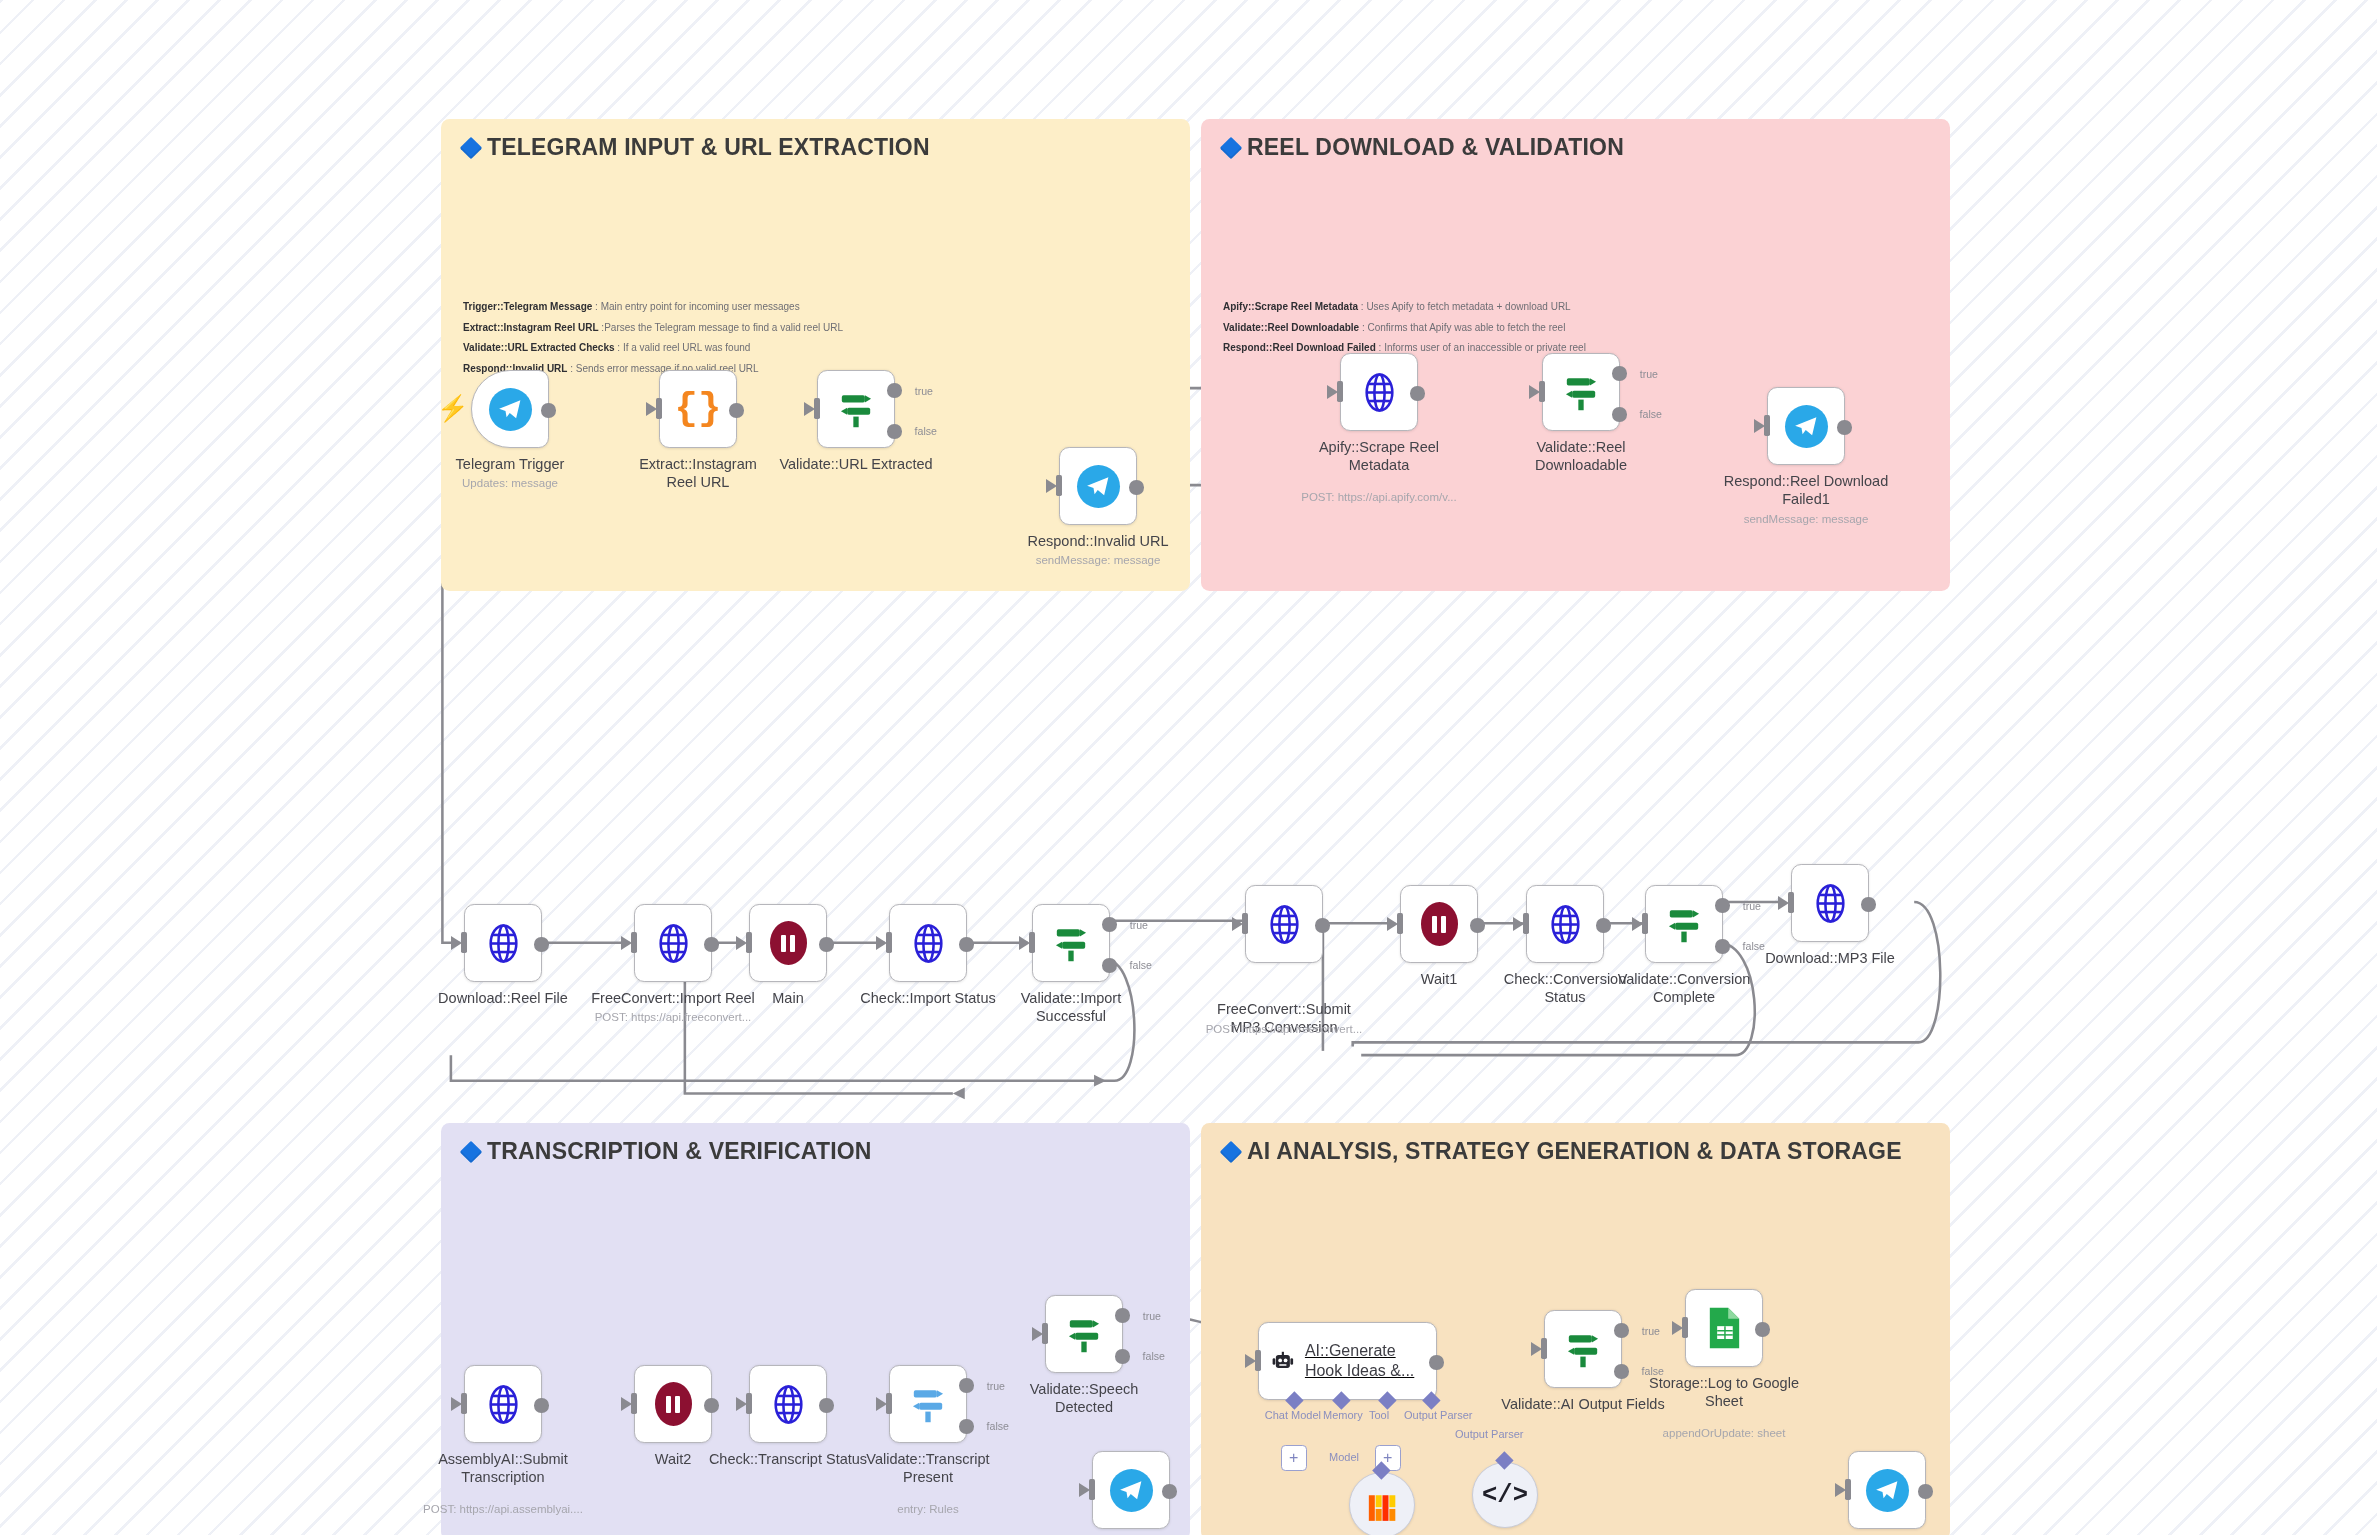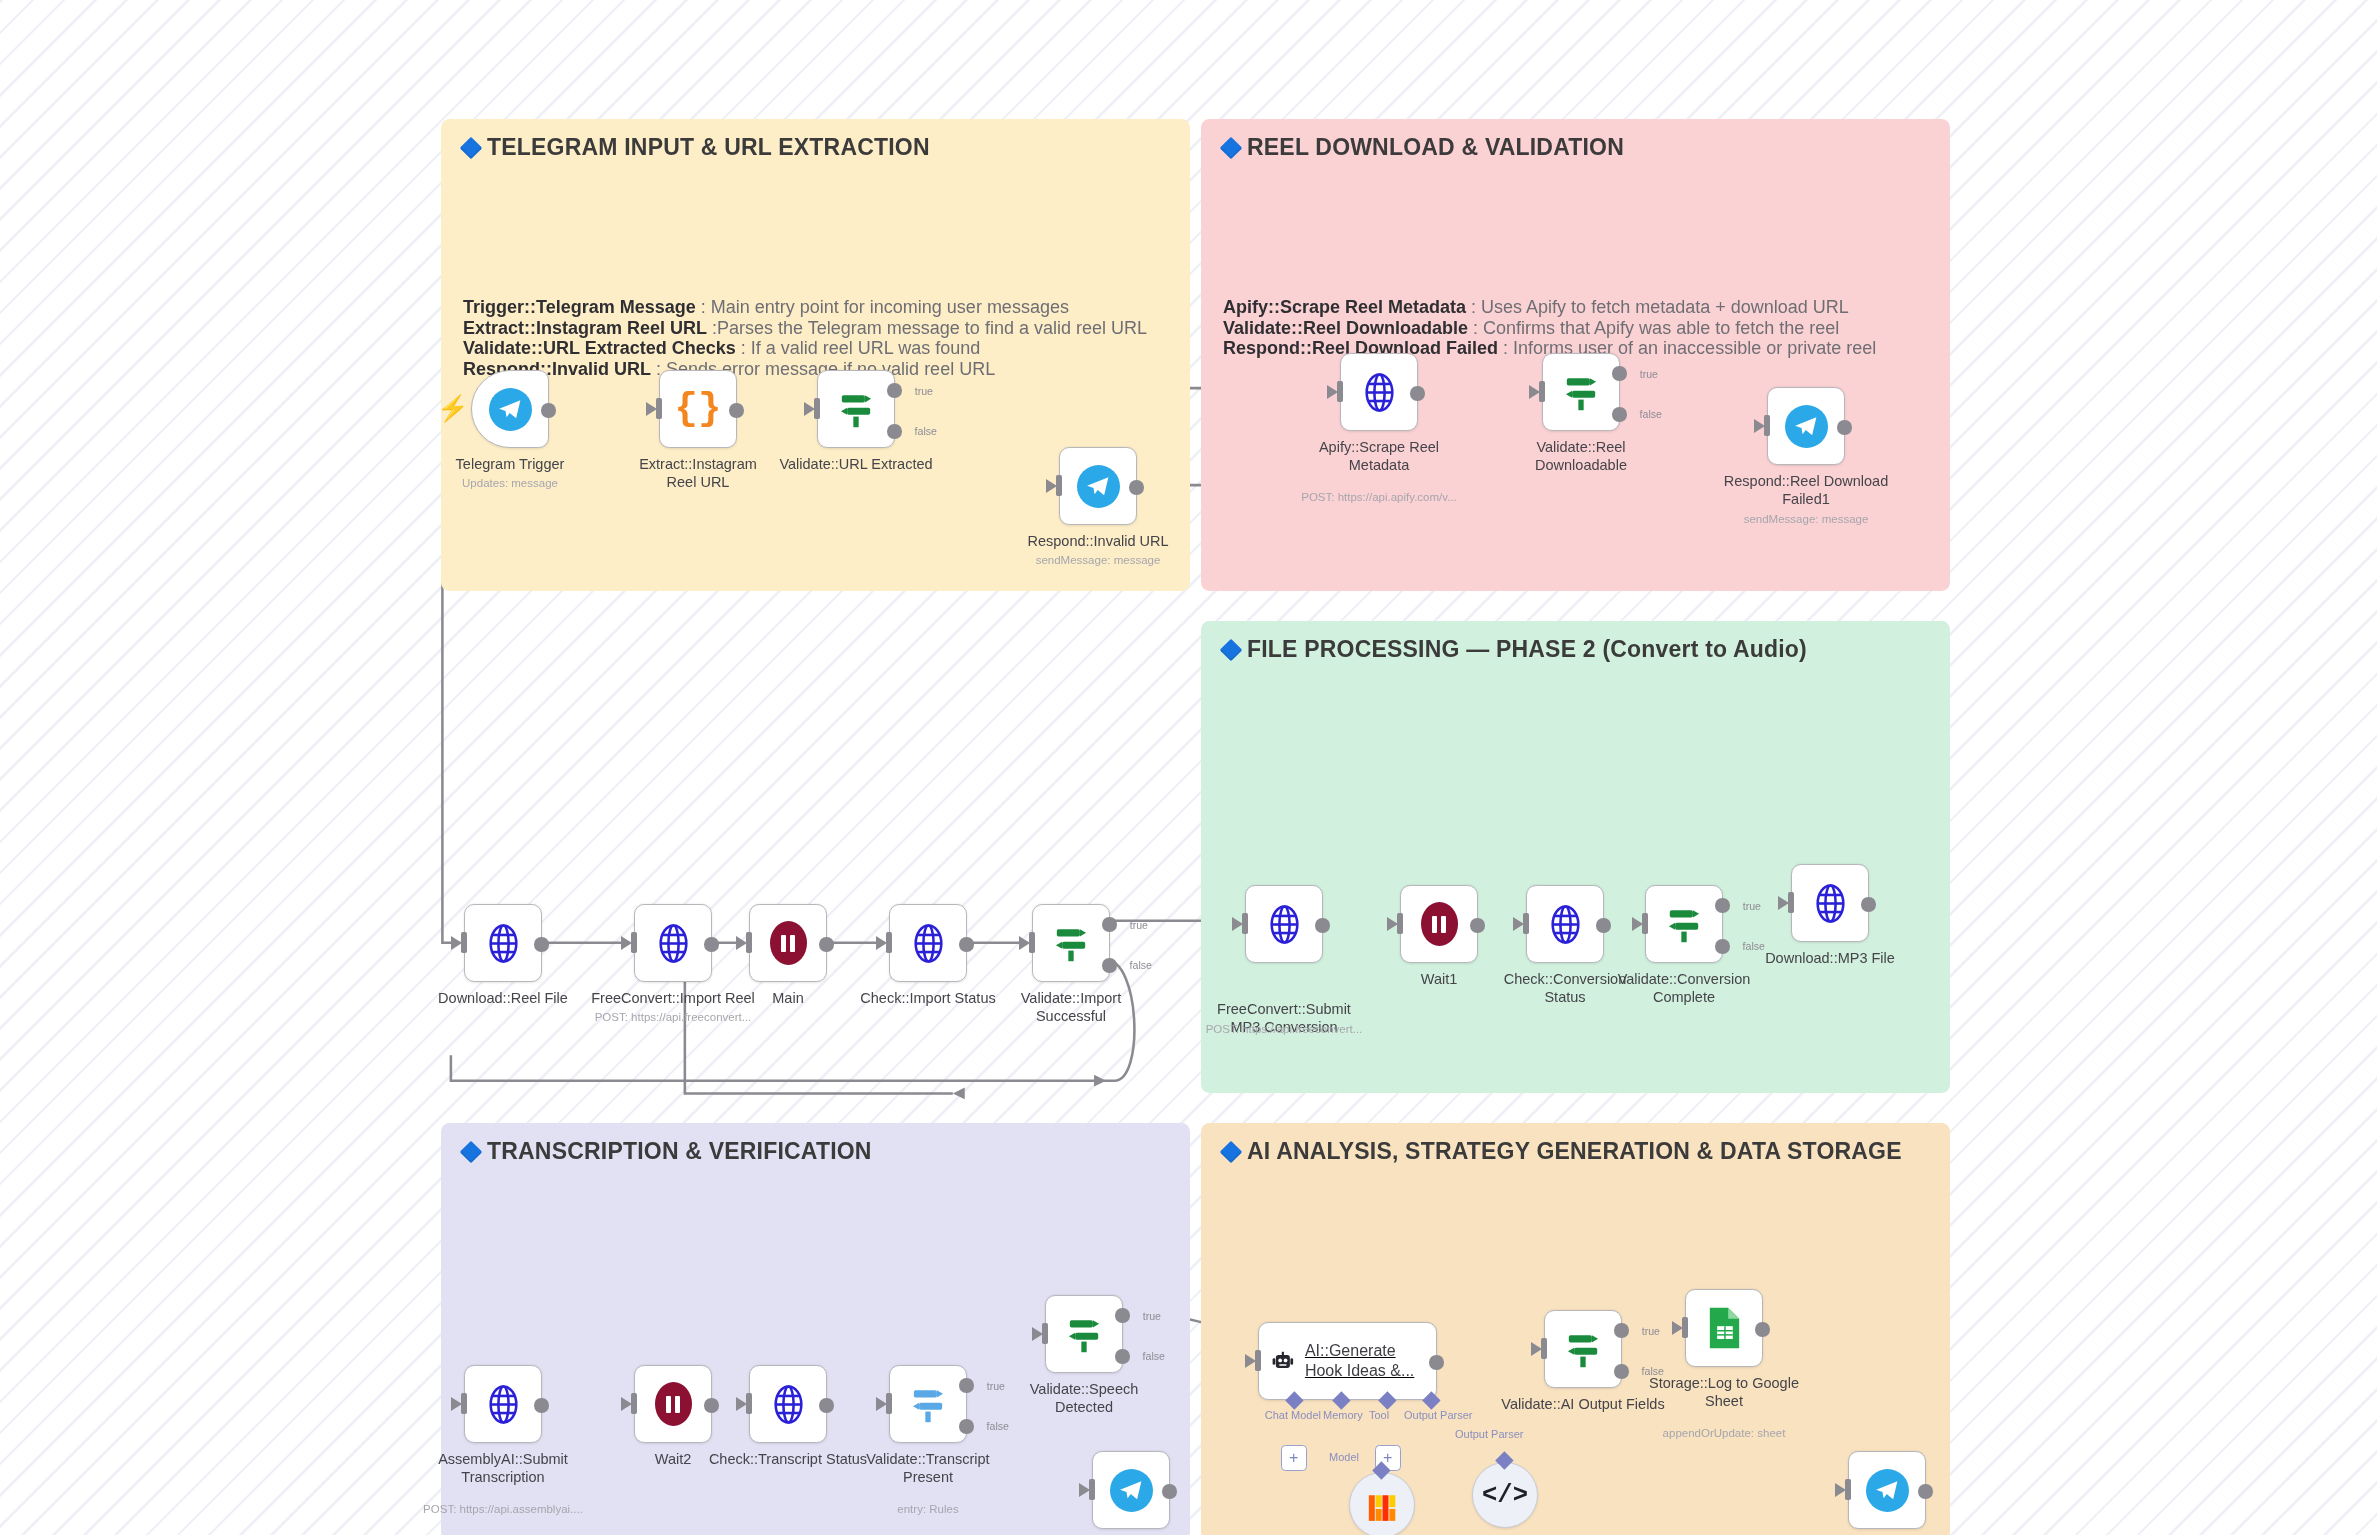--- a/index.html
+++ b/index.html
@@ -20,21 +20,21 @@
     position:absolute; left:22px; top:15.3px;
     font-size:23px; font-weight:700; color:#3b3b3b;
     letter-spacing:0.2px; white-space:nowrap;
     display:flex; align-items:center; gap:8px;
   }
   .diamond{
     width:16px; height:16px; background:#1773e0;
     transform:rotate(45deg); border-radius:1.7px; flex:0 0 auto;
     box-shadow: inset -1.7px -1.7px 0 rgba(0,0,0,.08);
   }
-  .plines{ position:absolute; left:22px; font-size:18px; line-height:18px; color:#6e6e74; }
+  .plines{ position:absolute; left:22px; font-size:10px; line-height:18px; color:#6e6e74; }
   .plines div{ white-space:nowrap; margin-bottom:2.6px; }
   .plines b{ color:#2f2f33; font-weight:700; }
 
   
   .node{ position:absolute; }
   .nbox{
     width:78px; height:78px; background:#fff;
     border:1.4px solid #b6b6bb; border-radius:10.2px;
     display:flex; align-items:center; justify-content:center;
     box-shadow:0 0.9px 2.6px rgba(0,0,0,.10);
@@ -162,27 +162,20 @@
       <span>REEL DOWNLOAD &amp; VALIDATION</span>
     </div>
     <div class="plines" style="top:179px;" id="pl1">
         <div><b>Apify::Scrape Reel Metadata</b> : Uses Apify to fetch metadata + download URL</div>
         <div><b>Validate::Reel Downloadable</b> : Confirms that Apify was able to fetch the reel</div>
         <div><b>Respond::Reel Download Failed</b> : Informs user of an inaccessible or private reel</div>
       </div>
   </div>
 
 
-  <div class="panel" style="left:1201px;top:621px;width:749px;height:472px;background:#d2f0de;">
-    <div class="ptitle">
-      <span class="diamond"></span>
-      <span>FILE PROCESSING — PHASE 2 (Convert to Audio)</span>
-    </div>
-
-  </div>
 
   <div class="panel" style="left:441px;top:1123px;width:749px;height:417px;background:#e2e0f3;">
     <div class="ptitle">
       <span class="diamond"></span>
       <span>TRANSCRIPTION &amp; VERIFICATION</span>
     </div>
 
   </div>
 
   <div class="panel" style="left:1201px;top:1123px;width:749px;height:417px;background:#f8e2c0;">

